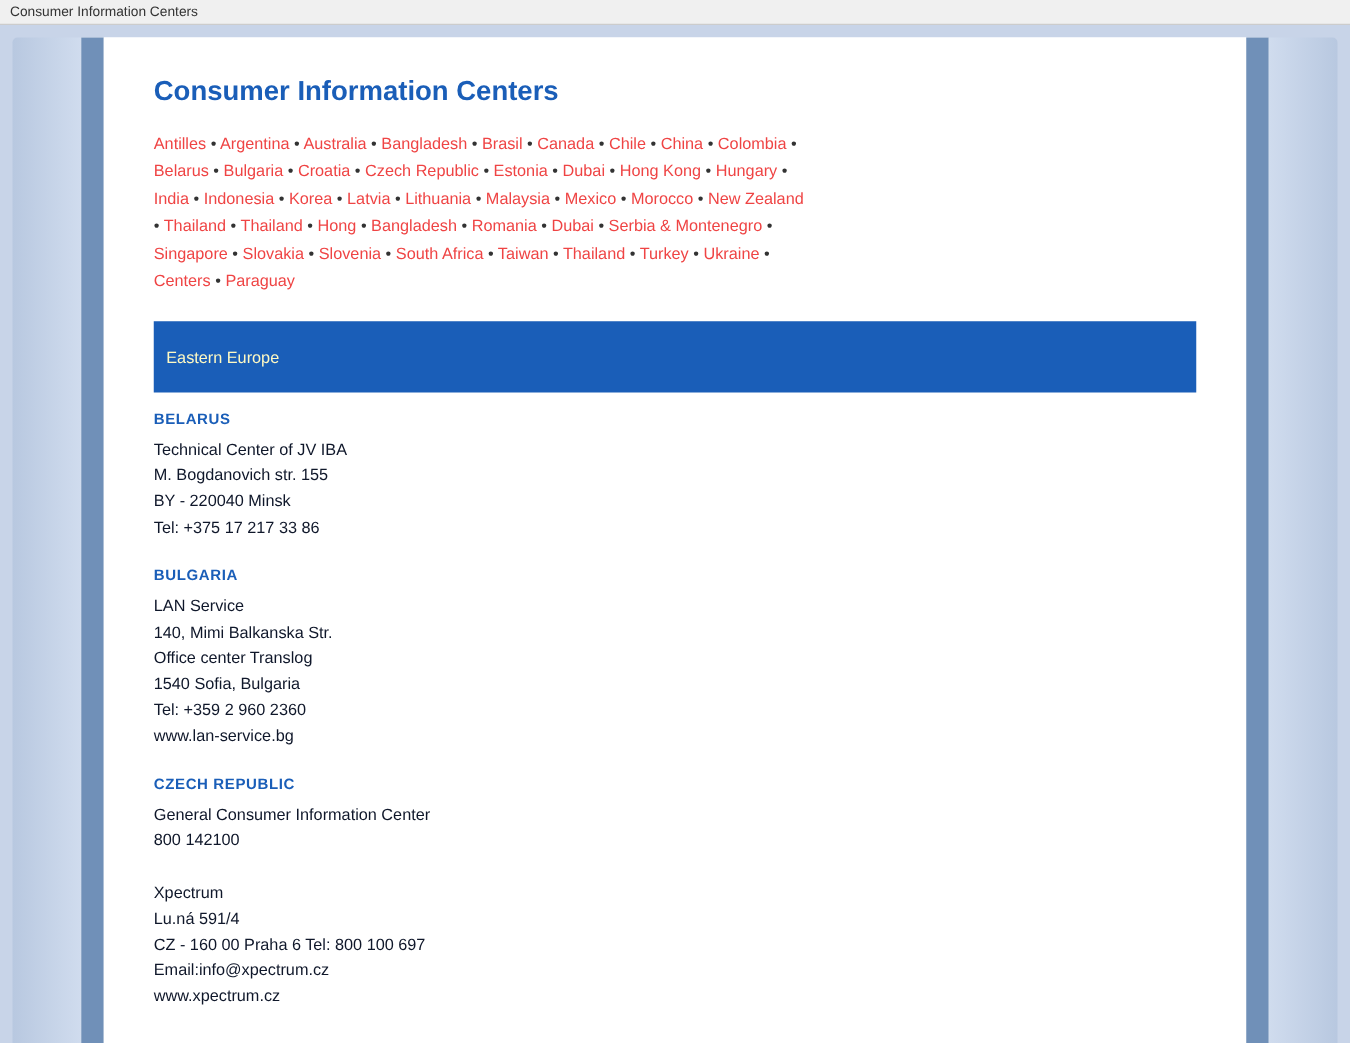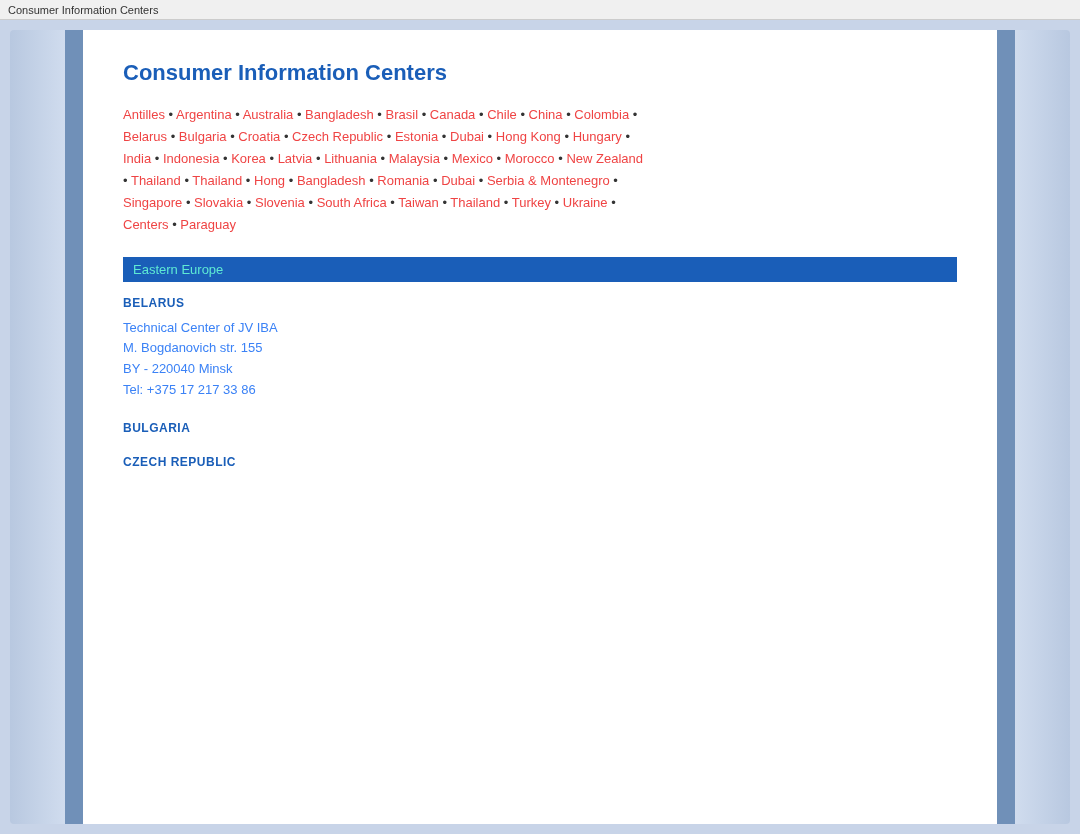--- a/index.html
+++ b/index.html
@@ -87,42 +87,42 @@
       color: #ef4444;
       text-decoration: none;
     }
 
     .links-section span.separator {
       color: #333;
     }
 
     .section-header {
       background: #1a5eb8;
-      color: #5eead4;
-      padding: 5px 10px;
+      color: #fef9c3;
+      padding: 21px 10px;
       font-size: 13px;
       margin-bottom: 14px;
       font-weight: normal;
     }
 
     .country-heading {
       color: #1a5eb8;
       font-size: 12px;
       font-weight: bold;
       text-transform: uppercase;
       margin-bottom: 8px;
       letter-spacing: 0.5px;
     }
 
     .country-block {
       margin-bottom: 20px;
     }
 
     .country-info {
-      color: #3b82f6;
+      color: #0f172a;
       font-size: 13px;
       line-height: 1.6;
     }
   </style>
 </head>
 <body>
 
 <div class="title-bar">
   <span>Consumer Information Centers</span>
 </div>
@@ -152,24 +152,42 @@
         <div class="country-info">
           Technical Center of JV IBA<br>
           M. Bogdanovich str. 155<br>
           BY - 220040 Minsk<br>
           Tel: +375 17 217 33 86
         </div>
       </div>
 
       <div class="country-block">
         <div class="country-heading">BULGARIA</div>
+        <div class="country-info">
+          LAN Service<br>
+          140, Mimi Balkanska Str.<br>
+          Office center Translog<br>
+          1540 Sofia, Bulgaria<br>
+          Tel: +359 2 960 2360<br>
+          www.lan-service.bg
+        </div>
       </div>
 
       <div class="country-block">
         <div class="country-heading">CZECH REPUBLIC</div>
+        <div class="country-info">
+          General Consumer Information Center<br>
+          800 142100<br>
+          <br>
+          Xpectrum<br>
+          Lu.ná 591/4<br>
+          CZ - 160 00 Praha 6 Tel: 800 100 697<br>
+          Email:info@xpectrum.cz<br>
+          www.xpectrum.cz
+        </div>
       </div>
     </div>
 
     <div class="inner-sidebar-right"></div>
   </div>
 
   <div class="sidebar-right-outer"></div>
 </div>
 
 </body></html>

